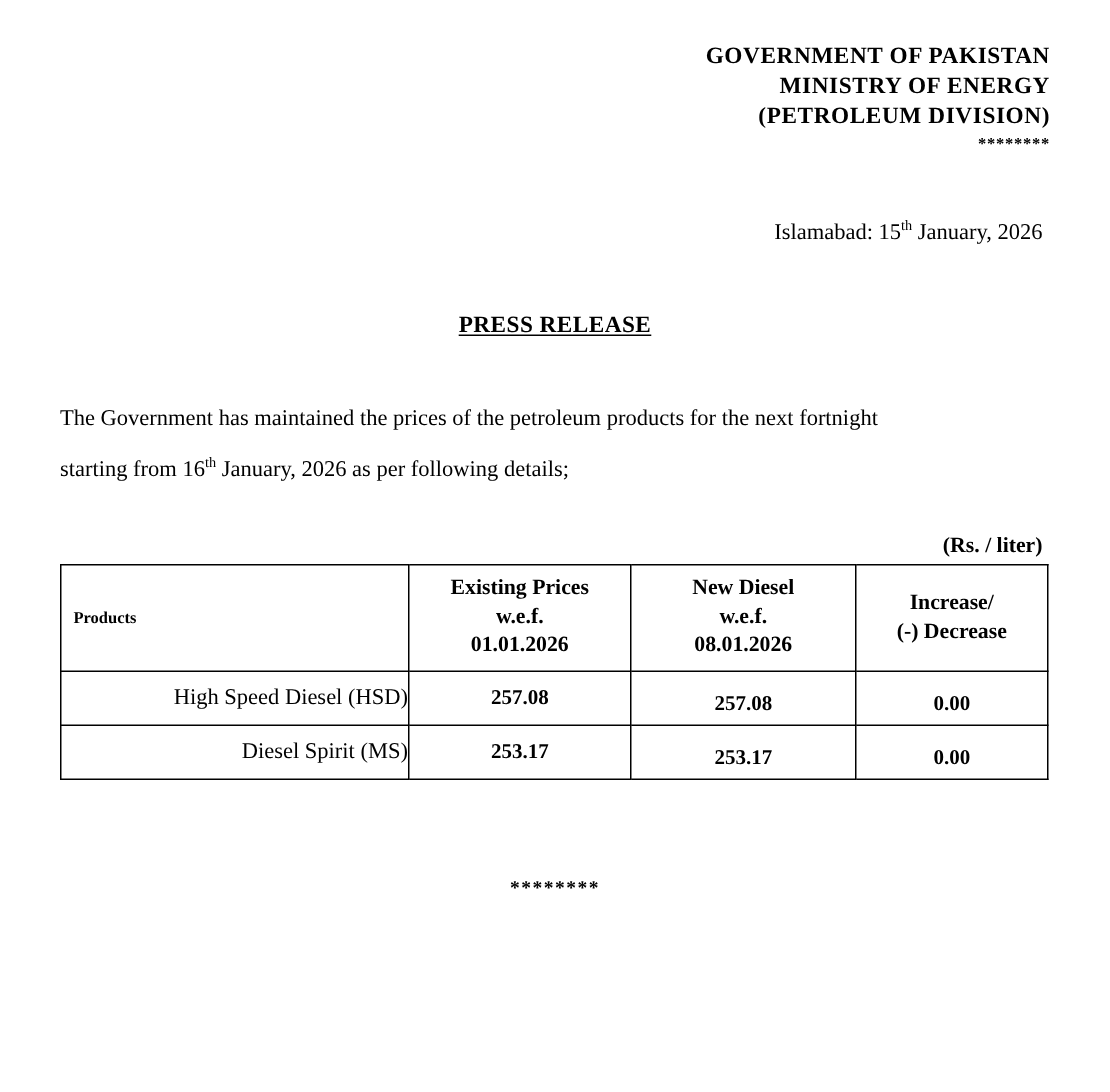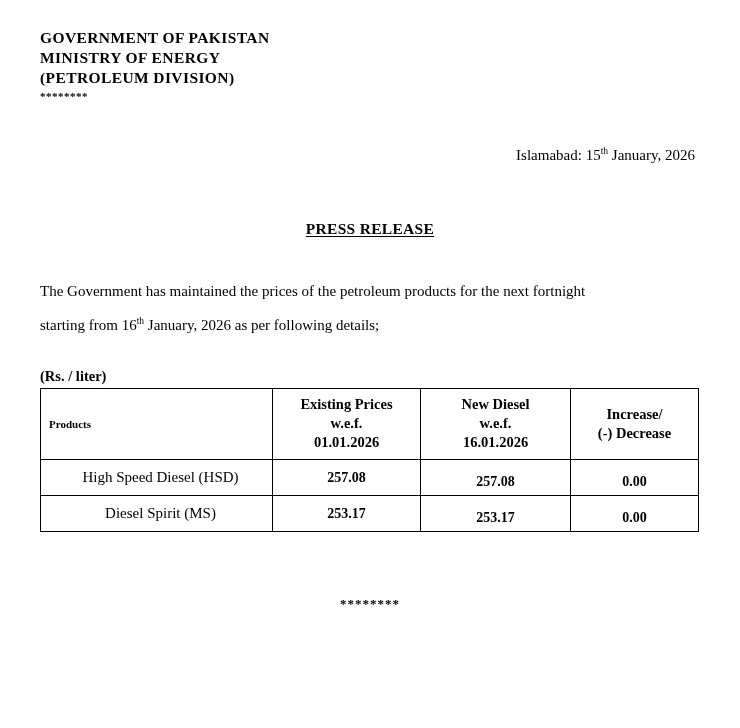--- a/index.html
+++ b/index.html
@@ -16,21 +16,21 @@
     overflow: hidden;
   }
   .page {
     position: relative;
     width: 740px;
     height: 728px;
     box-sizing: border-box;
     padding: 0 40px;
   }
   .header-block {
-    text-align: left;
+    text-align: right;
     margin-top: 28px;
   }
   .header-line {
     font-weight: bold;
     font-size: 15.5px;
     letter-spacing: 0.4px;
     line-height: 20px;
   }
   .stars-small {
     font-size: 11px;
@@ -49,35 +49,35 @@
     font-size: 9.5px;
     vertical-align: super;
     line-height: 0;
   }
   .press-release {
     text-align: center;
     font-weight: bold;
     font-size: 15.5px;
     text-decoration: underline;
     text-underline-offset: 2px;
-    margin-top: 56px;
+    margin-top: 44px;
     letter-spacing: 0.3px;
   }
   .body-text {
     margin-top: 36px;
     font-size: 15px;
     line-height: 34px;
     text-align: justify;
     text-justify: inter-word;
   }
   .body-text .l2 {
     display: block;
   }
   .unit-label {
-    text-align: left;
+    text-align: right;
     font-size: 14.5px;
     font-weight: bold;
     margin-top: 26px;
     padding-right: 5px;
   }
   table.price-table {
     border-collapse: collapse;
     width: 658px;
     margin-top: 3px;
     table-layout: fixed;
@@ -98,21 +98,21 @@
     line-height: 19px;
     padding: 6px 4px 7px 4px;
   }
   .hdr-prod {
     text-align: left;
     font-weight: bold;
     font-size: 11px;
     padding-left: 8px;
   }
   .cell-prod {
-    text-align: center;
+    text-align: right;
     font-size: 15px;
     padding: 9px 0 9px 8px;
   }
   .cell-num {
     text-align: center;
     font-weight: bold;
     font-size: 14px;
     padding: 9px 4px;
   }
   .cell-num.shift-down {
@@ -163,21 +163,21 @@
       <tr>
         <td class="hdr-prod">Products</td>
         <td class="hdr-cell">
           <div>Existing Prices</div>
           <div>w.e.f.</div>
           <div>01.01.2026</div>
         </td>
         <td class="hdr-cell">
           <div>New Diesel</div>
           <div>w.e.f.</div>
-          <div>16.01.2026</div>
+          <div>08.01.2026</div>
         </td>
         <td class="hdr-cell">
           <div>Increase/</div>
           <div>(-) Decrease</div>
         </td>
       </tr>
       <tr>
         <td class="cell-prod">High Speed Diesel (HSD)</td>
         <td class="cell-num">257.08</td>
         <td class="cell-num shift-down">257.08</td>

